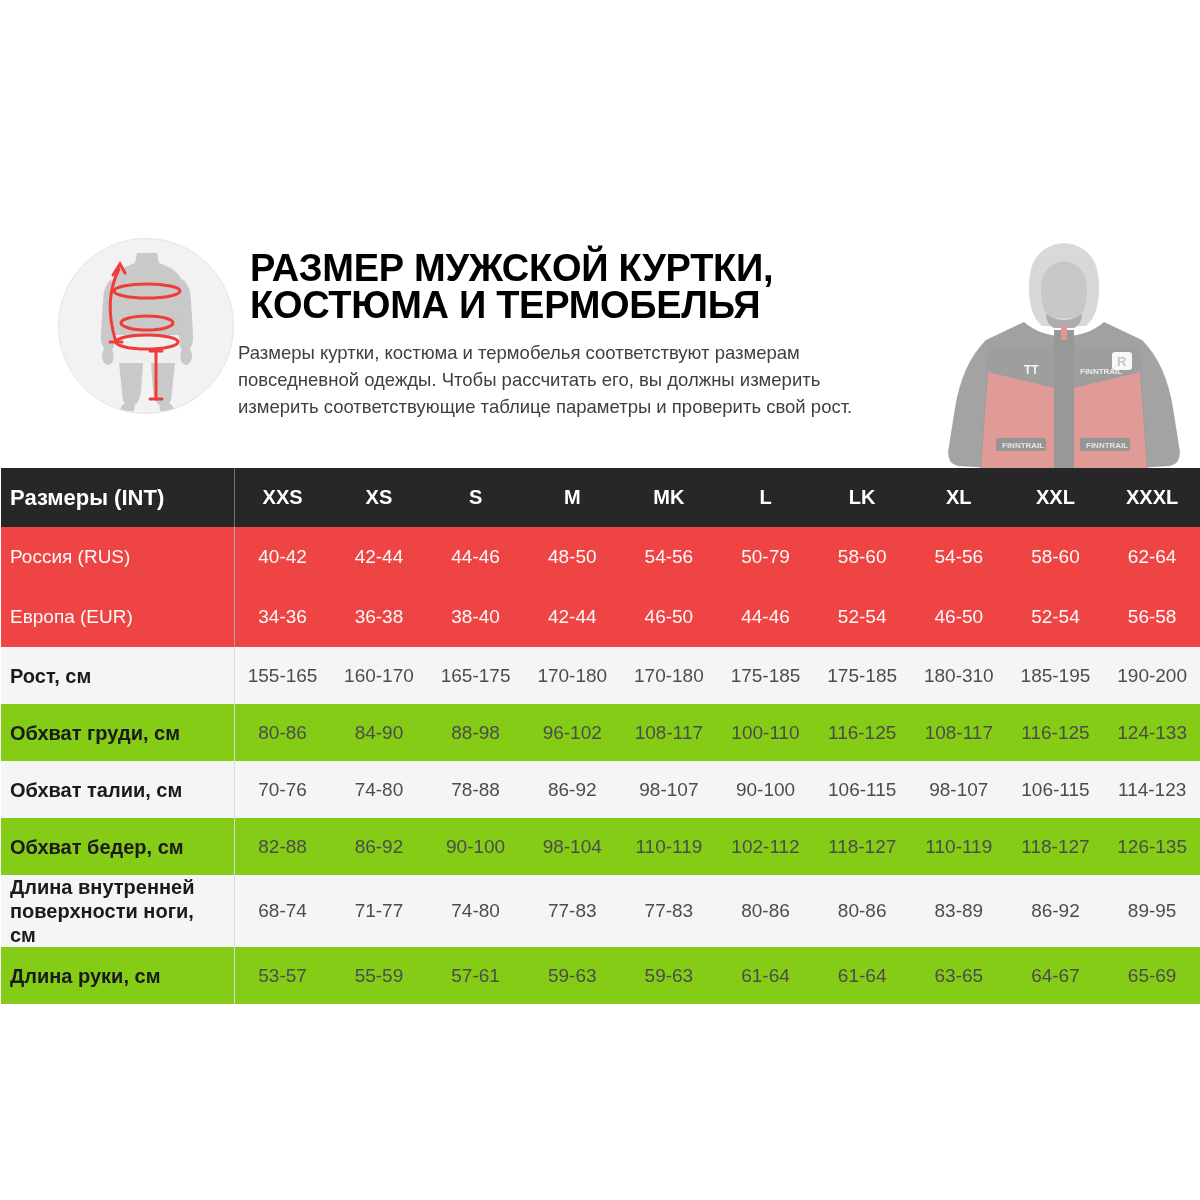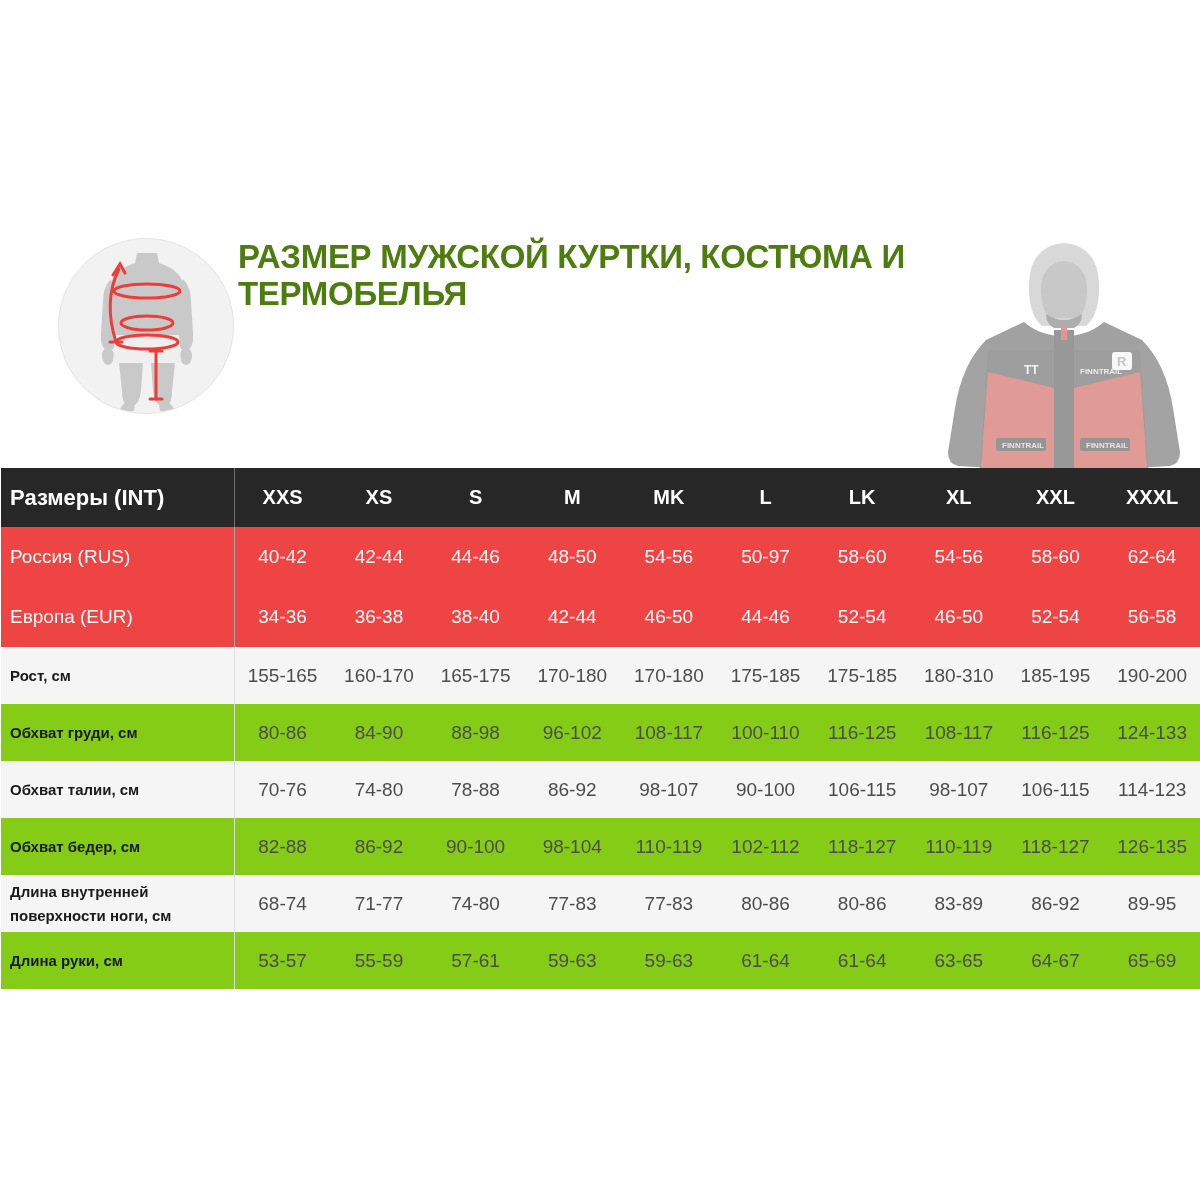--- a/index.html
+++ b/index.html
@@ -9,22 +9,22 @@
     -webkit-font-smoothing:antialiased;
   }
   .intro{position:absolute;top:0;left:0;width:1200px;height:468px;}
   .measure-badge{
     position:absolute;left:58px;top:238px;width:176px;height:176px;
     border-radius:50%;background:#f2f2f2;border:1px solid #e4e4e4;
     box-sizing:border-box;overflow:hidden;
   }
   .intro-text{position:absolute;left:238px;top:238px;width:730px;}
   .intro-text h1{
-    margin:0;font-size:33px;line-height:37px;font-weight:800;
-    color:#4d7c0f;letter-spacing:-0.3px;
+    margin:12px;font-size:38px;line-height:37px;font-weight:800;
+    color:#000000;letter-spacing:-0.3px;
   }
   .intro-text p{
     margin:15px 0 0;width:668px;font-size:18.5px;line-height:27px;color:#3f3f3f;
   }
   .product-photo{
     position:absolute;right:0;top:222px;width:272px;height:246px;overflow:hidden;
   }
   table.size-table{
     position:absolute;top:468px;left:1px;width:1200px;
     border-collapse:collapse;table-layout:fixed;
@@ -40,21 +40,21 @@
   }
   tr.gray-row{background:#ef4444;color:#fafafa;height:60px;}
   tr.gray-row th.label-col{
     font-weight:400;font-size:19px;text-align:left;padding-left:9px;
     border-right:1px solid #a6a6a6;vertical-align:middle;
   }
   tr.gray-row td{text-align:center;font-size:19px;vertical-align:middle;}
   tr.data-row{height:57px;background:#84cc16;}
   tr.data-row:nth-child(odd){background:#f5f5f5;}
   tr.data-row th.label-col{
-    font-weight:700;font-size:15px;color:#1a1a1a;text-align:left;
+    font-weight:700;font-size:20px;color:#1a1a1a;text-align:left;
     padding:0 26px 0 9px;line-height:24px;border-right:1px solid #dcdcdc;
     vertical-align:middle;
   }
   tr.data-row td{
     text-align:center;font-size:19px;color:#4c4c4c;vertical-align:middle;
   }
 </style>
 </head>
 <body>
 
@@ -86,20 +86,21 @@
         <path d="M51,103 L63,103"></path>
         <path d="M97,112 L97,160"></path>
         <path d="M91,112 L103,112"></path>
         <path d="M91,160 L103,160"></path>
       </g>
     </svg>
   </div>
 
   <div class="intro-text">
     <h1>РАЗМЕР МУЖСКОЙ КУРТКИ, КОСТЮМА И ТЕРМОБЕЛЬЯ</h1>
+    <p>Размеры куртки, костюма и термобелья соответствуют размерам повседневной одежды. Чтобы рассчитать его, вы должны измерить измерить соответствующие таблице параметры и проверить свой рост.</p>
   </div>
 
   <div class="product-photo">
     <svg width="272" height="246" viewBox="0 0 272 246">
       <g opacity="0.5">
 
         <path d="M101,70 Q99,24 136,21 Q173,24 171,70 Q170,94 158,104 L114,104 Q102,94 101,70 Z" fill="#b3b3b3"></path>
         <path d="M113,70 Q112,42 136,39 Q160,42 159,70 Q158,90 150,96 L122,96 Q114,90 113,70 Z" fill="#939393"></path>
         <path d="M118,92 Q136,104 154,92 Q154,102 146,106 L126,106 Q118,102 118,92 Z" fill="#5e5e5e"></path>
 
@@ -161,21 +162,21 @@
       </tr>
   </thead>
   <tbody>
   <tr class="gray-row">
         <th class="label-col">Россия (RUS)</th>
         <td>40-42</td>
         <td>42-44</td>
         <td>44-46</td>
         <td>48-50</td>
         <td>54-56</td>
-        <td>50-97</td>
+        <td>50-79</td>
         <td>58-60</td>
         <td>54-56</td>
         <td>58-60</td>
         <td>62-64</td>
       </tr>
       <tr class="gray-row">
         <th class="label-col">Европа (EUR)</th>
         <td>34-36</td>
         <td>36-38</td>
         <td>38-40</td>

